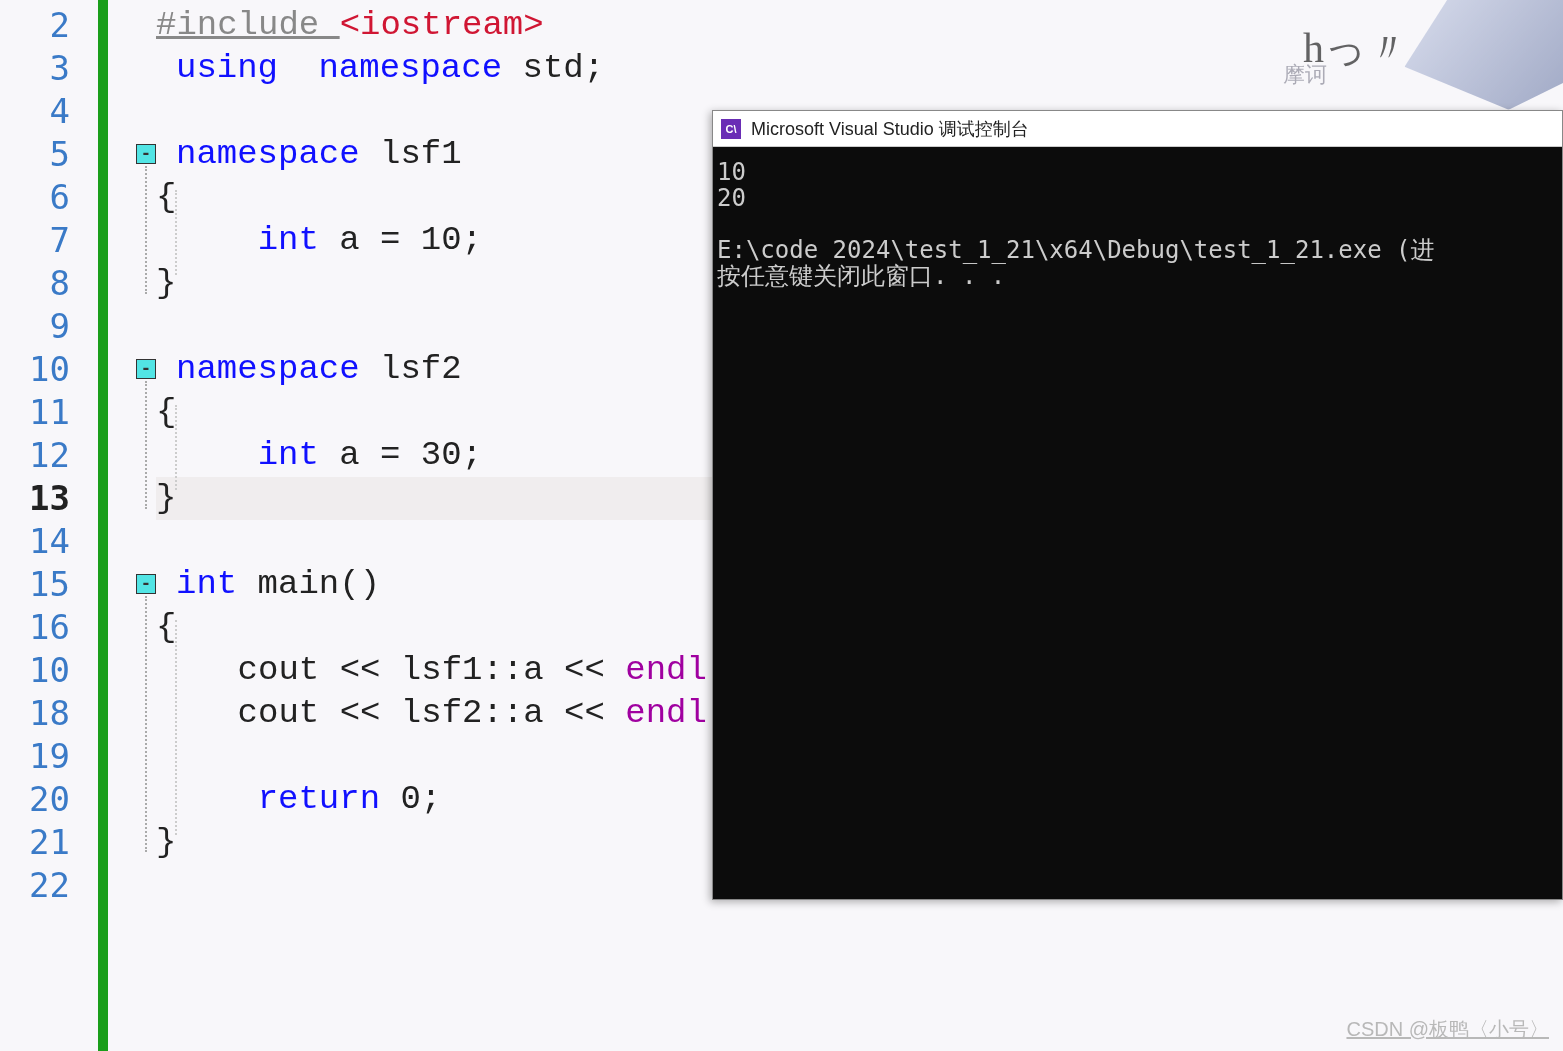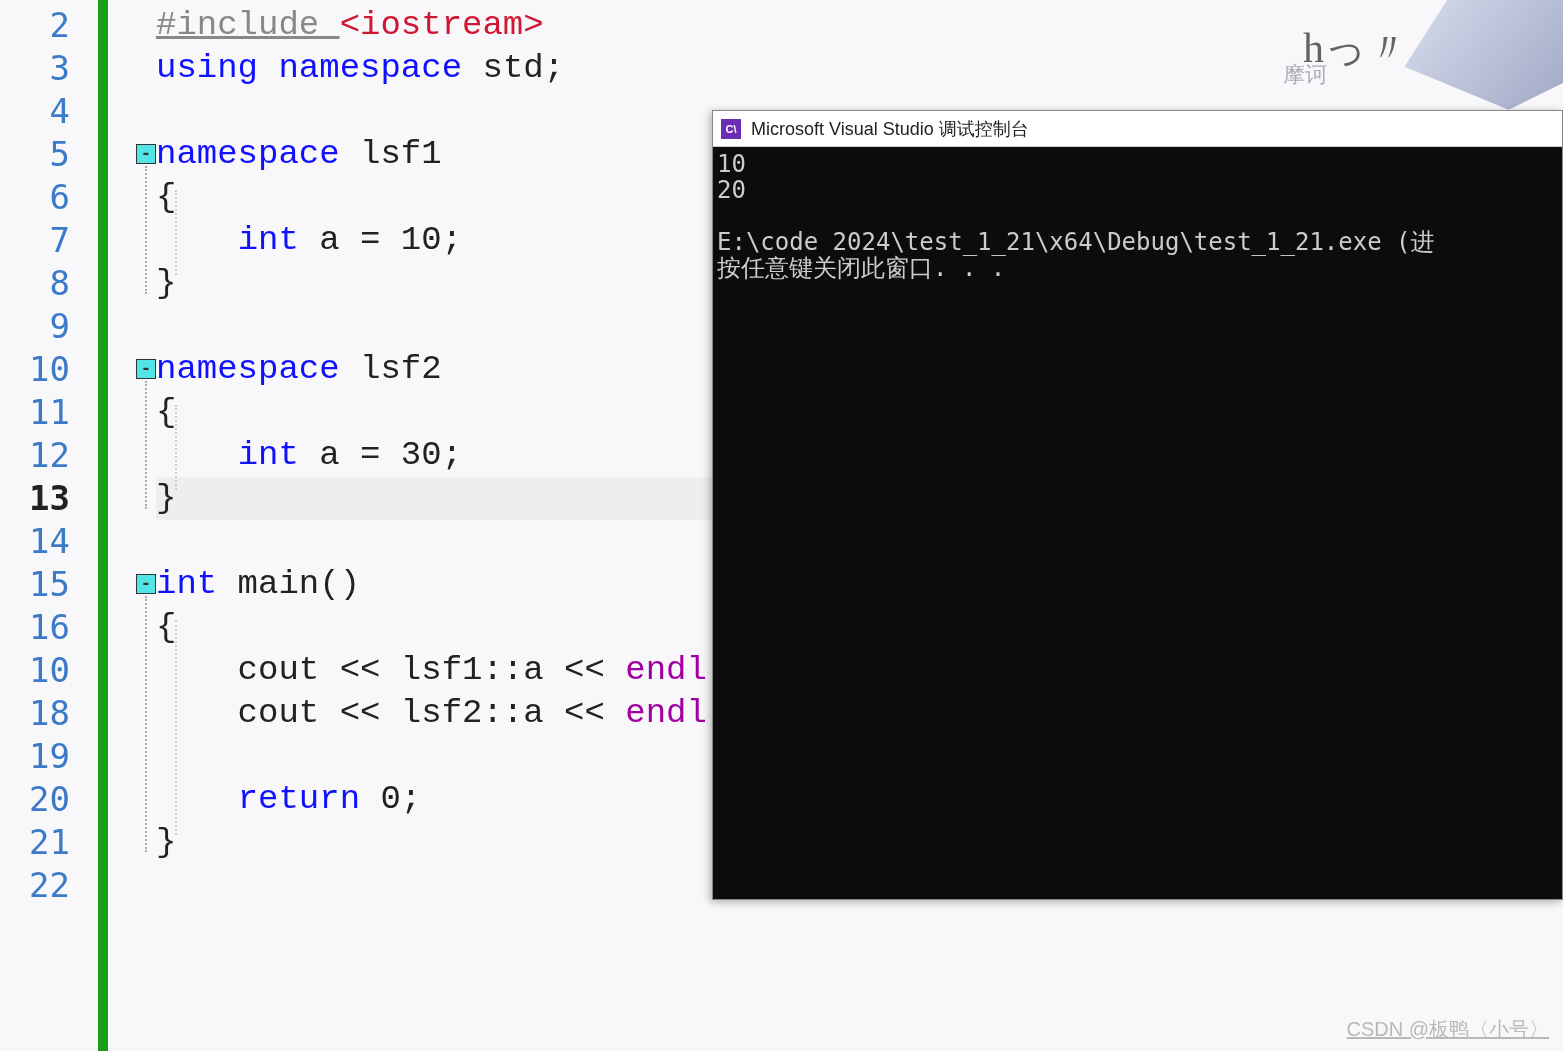--- a/index.html
+++ b/index.html
@@ -71,21 +71,21 @@
     .code-line {
       height: 43px;
       line-height: 43px;
       font-size: 34px;
       white-space: pre;
       font-family: Consolas, 'Courier New', monospace;
     }
     .current-line-bg {
       background: #f0edee;
     }
-    .kw-blue { color: #1010ff; }
+    .kw-blue { color: #1010ff; margin-left: 20px; }
     .kw-pre { color: #888888; text-decoration: underline; }
     .hdr { color: #d01633; }
     .txt { color: #222; }
     .endl { color: #a000a0; font-family: Liberation Mono, monospace; }
     
     .console-window {
       position: absolute;
       left: 712px;
       top: 110px;
       width: 851px;
@@ -111,21 +111,21 @@
       background: #6a2db5;
       margin-right: 10px;
       display: inline-flex;
       align-items: center;
       justify-content: center;
       color: #fff;
       font-size: 11px;
       font-weight: bold;
     }
     .console-body {
-      padding: 4px 4px;
+      padding: 12px 4px;
       color: #cccccc;
       font-family: 'NSimSun', 'SimSun', Consolas, monospace;
       font-size: 24px;
       line-height: 26px;
       white-space: pre;
     }
     
     .watermark {
       position: absolute;
       right: 14px;

